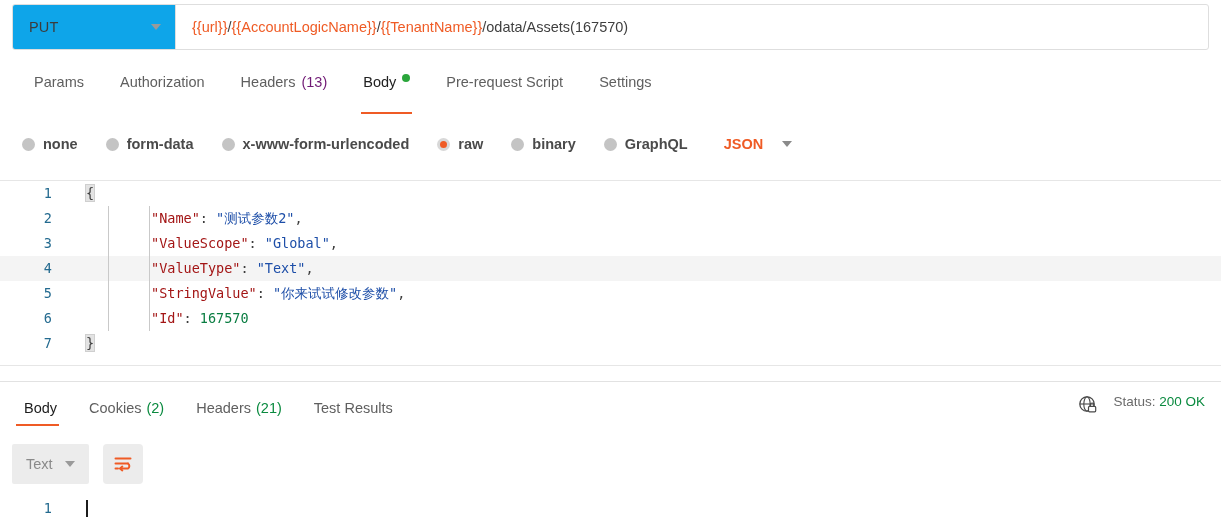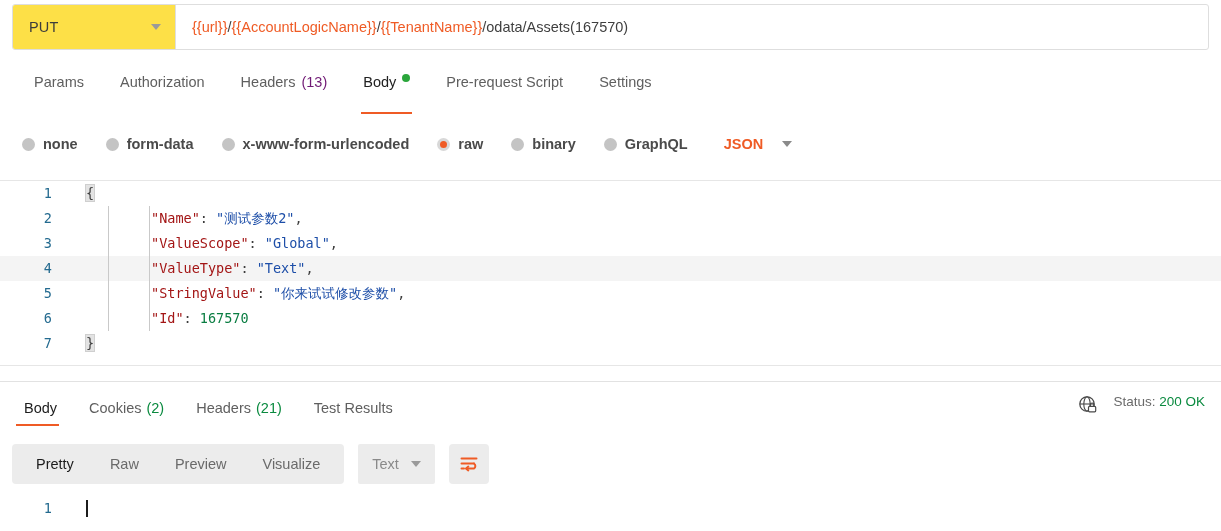--- a/index.html
+++ b/index.html
@@ -15,21 +15,21 @@
   
   .urlbar {
     position: absolute; left: 12px; top: 4px;
     width: 1197px; height: 46px;
     display: flex; align-items: stretch;
     border: 1px solid #dedede; border-radius: 3px;
     background: #ffffff;
   }
   .method-select {
     width: 163px; flex: 0 0 163px;
-    background: #fde047;
+    background: #0ea5e9;
     border-right: 1px solid #dedede;
     border-radius: 2px 0 0 2px;
     display: flex; align-items: center;
     padding: 0 14px 0 16px;
     cursor: pointer;
   }
   .method-label {
     flex: 1; font-size: 14.5px; color: #3c3c3c; letter-spacing: .2px;
   }
   .caret-dn {
@@ -329,26 +329,20 @@
       <ellipse cx="10" cy="10" rx="3.2" ry="7.2" stroke="#4a4a4a" stroke-width="1.1"></ellipse>
       <line x1="3" y1="10" x2="17" y2="10" stroke="#4a4a4a" stroke-width="1.1"></line>
       <rect x="11.5" y="12.4" width="7.2" height="5.4" rx="1" fill="#ffffff" stroke="#4a4a4a" stroke-width="1.2"></rect>
       <path d="M13.3 12.4 v-1.6 a1.8 1.8 0 0 1 3.6 0 v1.6" stroke="#4a4a4a" stroke-width="1.2" fill="none"></path>
     </svg>
   </span>
   <span class="status-text"><span>Status:</span> <span class="code-ok">200 OK</span></span>
 </div>
 
 <div class="res-toolbar">
-  <div class="seg" id="view-modes">
-      <div class="seg-item active">Pretty</div>
-      <div class="seg-item">Raw</div>
-      <div class="seg-item">Preview</div>
-      <div class="seg-item">Visualize</div>
-    </div>
   <div class="pill">
     <span class="pill-label">Text</span>
     <span class="caret-dn"></span>
   </div>
   <div class="iconbtn">
     <svg width="20" height="18" viewBox="0 0 20 18" fill="none">
       <line x1="2.5" y1="3.5" x2="17.5" y2="3.5" stroke="#ef5b25" stroke-width="2" stroke-linecap="round"></line>
       <line x1="2.5" y1="8.5" x2="15" y2="8.5" stroke="#ef5b25" stroke-width="2" stroke-linecap="round"></line>
       <path d="M15 8.5 a3 3 0 0 1 0 5 H7.5" stroke="#ef5b25" stroke-width="2" fill="none" stroke-linecap="round"></path>
       <path d="M9.3 11.6 L7 13.5 L9.3 15.4" stroke="#ef5b25" stroke-width="2" fill="none" stroke-linecap="round" stroke-linejoin="round"></path>

